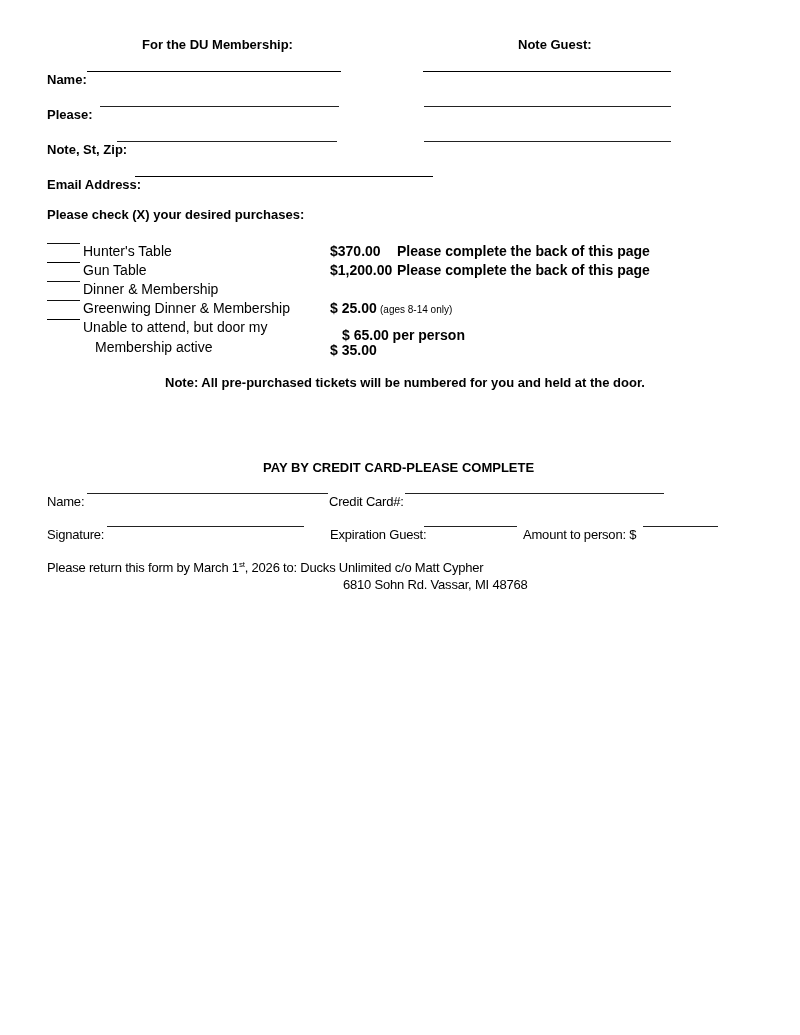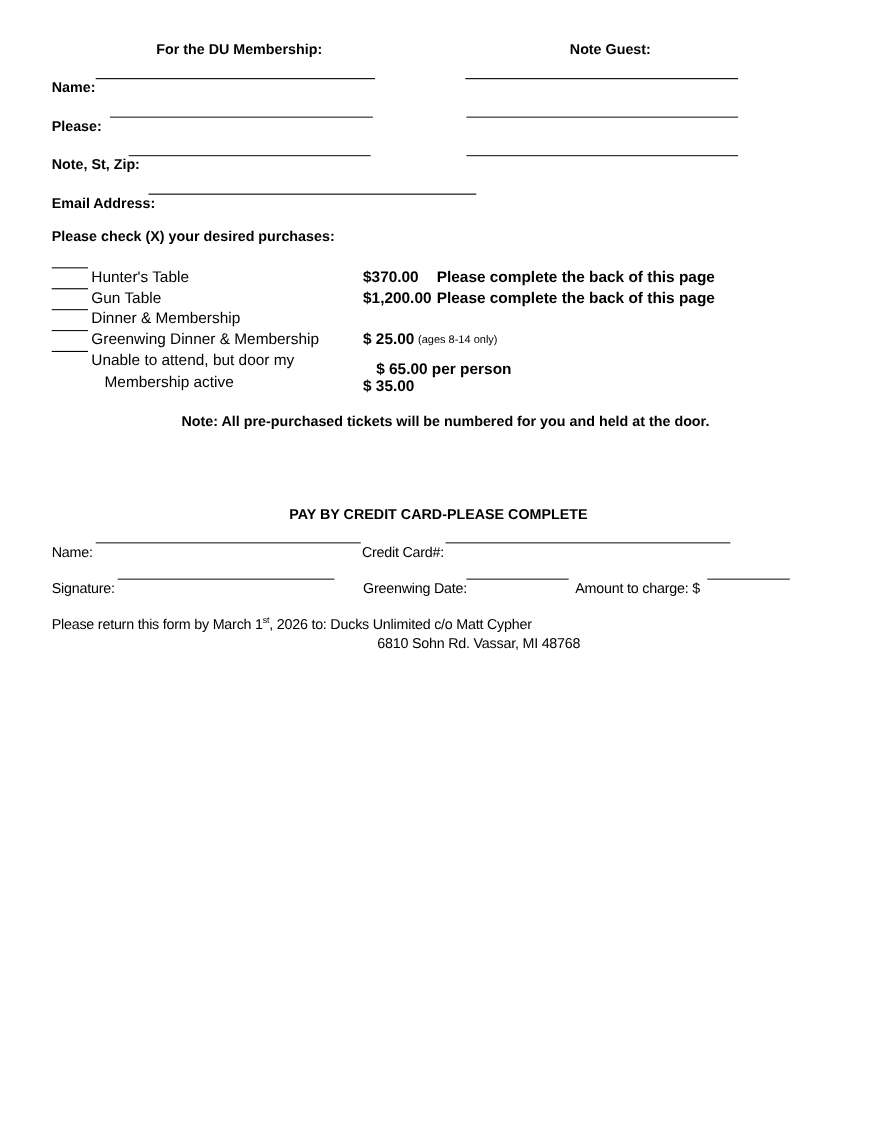--- a/index.html
+++ b/index.html
@@ -71,19 +71,19 @@
 
 <div class="abs b f13" style="left:263px; top:460px;">PAY BY CREDIT CARD-PLEASE COMPLETE</div>
 
 <div class="abs cond" style="left:47px; top:494px;">Name:</div>
 <div class="line thin" style="left:87px; top:493px; width:241px;"></div>
 <div class="abs cond" style="left:329px; top:494px;">Credit Card#:</div>
 <div class="line thin" style="left:405px; top:493px; width:259px;"></div>
 
 <div class="abs cond" style="left:47px; top:527px;">Signature:</div>
 <div class="line thin" style="left:107px; top:526px; width:197px;"></div>
-<div class="abs cond" style="left:330px; top:527px;">Greenwing Date:</div>
+<div class="abs cond" style="left:330px; top:527px;">Expiration Guest:</div>
 <div class="line thin" style="left:424px; top:526px; width:93px;"></div>
-<div class="abs cond" style="left:523px; top:527px;">Amount to charge: $</div>
+<div class="abs cond" style="left:523px; top:527px;">Amount to person: $</div>
 <div class="line thin" style="left:643px; top:526px; width:75px;"></div>
 
 <div class="abs cond" style="left:47px; top:560px;"><span>Please return this form by March 1</span><sup>st</sup><span>, 2026 to:  Ducks Unlimited c/o Matt Cypher</span></div>
 <div class="abs cond" style="left:343px; top:577px;">6810 Sohn Rd. Vassar, MI  48768</div>
 
 </body></html>

